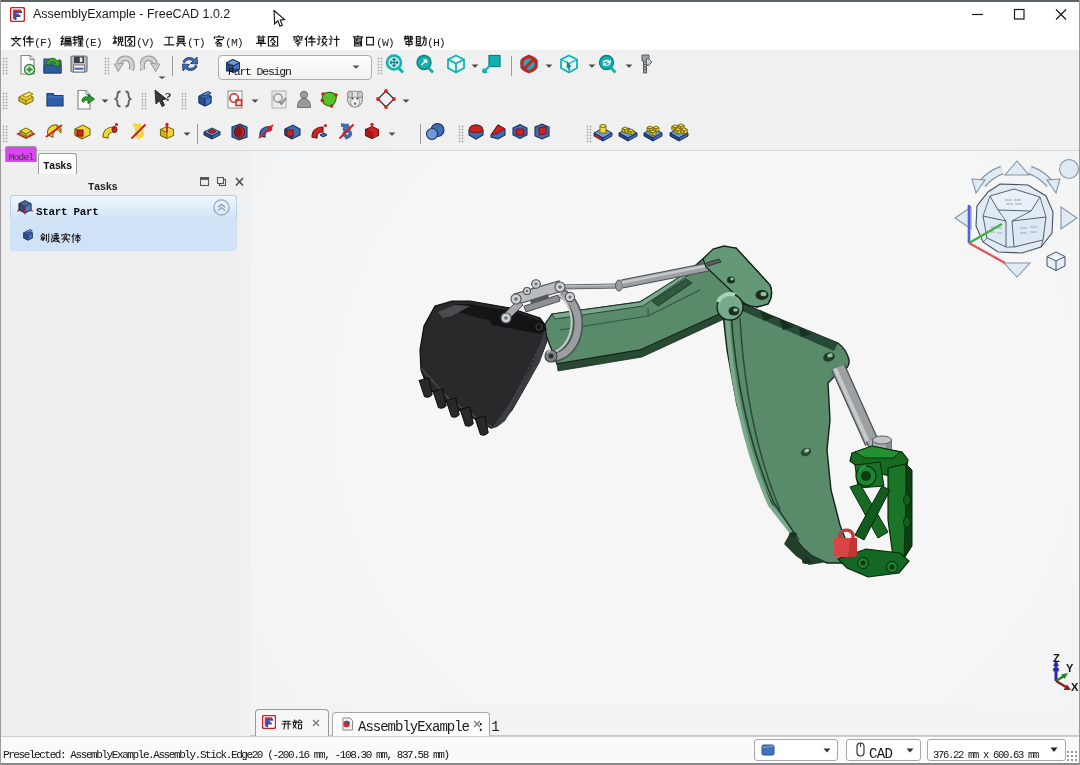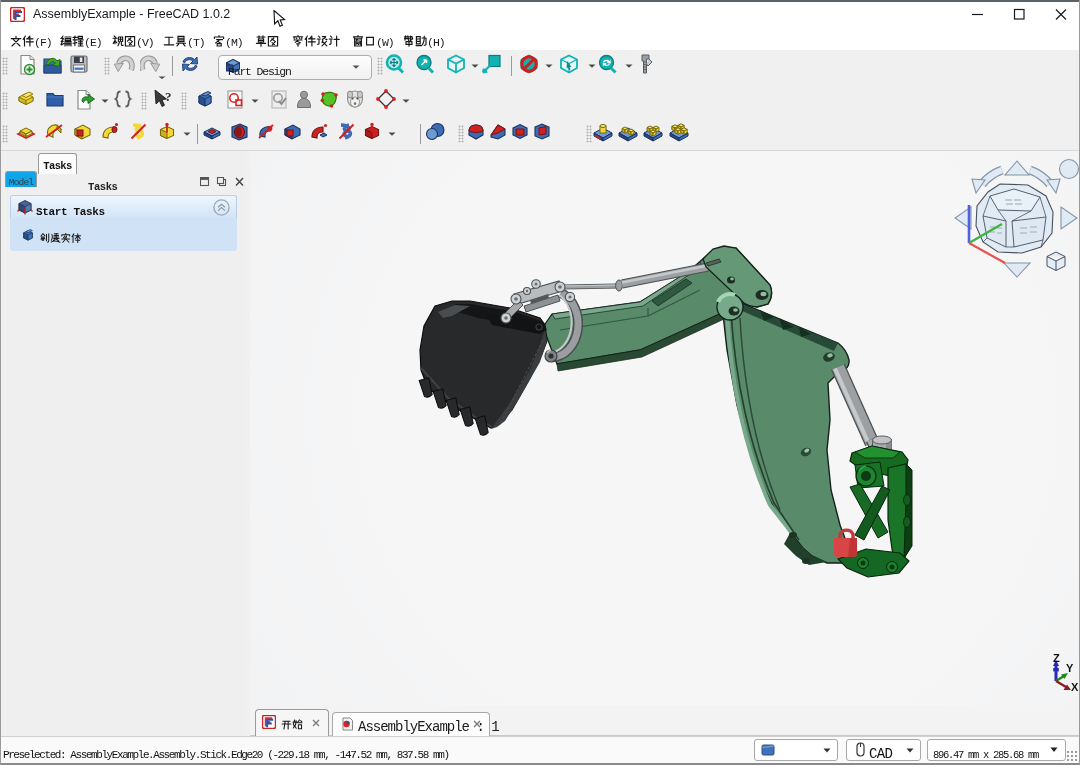--- a/index.html
+++ b/index.html
@@ -419,38 +419,38 @@
     <polygon points="16.2 4.4 13 6 13 9.2 16.2 7.6" fill="#f2d838" stroke="#7a6a0a" stroke-width="1"></polygon>
     <polygon points="10 6.8 13.2 8.4 10 10 6.8 8.4" fill="#f8e86a" stroke="#7a6a0a" stroke-width="1"></polygon>
     <polygon points="6.8 8.4 10 10 10 13.2 6.8 11.6" fill="#cfae22" stroke="#7a6a0a" stroke-width="1"></polygon>
     <polygon points="13.2 8.4 10 10 10 13.2 13.2 11.6" fill="#f2d838" stroke="#7a6a0a" stroke-width="1"></polygon>
     <polygon points="16 6.8 19.2 8.4 16 10 12.8 8.4" fill="#f8e86a" stroke="#7a6a0a" stroke-width="1"></polygon>
     <polygon points="12.8 8.4 16 10 16 13.2 12.8 11.6" fill="#cfae22" stroke="#7a6a0a" stroke-width="1"></polygon>
     <polygon points="19.2 8.4 16 10 16 13.2 19.2 11.6" fill="#f2d838" stroke="#7a6a0a" stroke-width="1"></polygon>
   </svg>
 <div class="abs" style="left:0;top:151px;width:245px;height:585px;background:#efefef;border-left:1px solid #9a9a9a"></div>
 <div class="abs" style="left:245px;top:151px;width:5px;height:585px;background:#f0f0f0"></div>
-<div class="abs" style="left:5px;top:171px;width:32px;height:16px;background:#0ea5e9;border:1px solid #9a9a9a;border-bottom:none;border-radius:3px 3px 0 0;text-align:center;line-height:15px"><span style="font-family:'Liberation Mono',monospace;font-size:9.5px;letter-spacing:-0.8px;font-weight:normal;color:#3a3a3a">Model</span></div>
+<div class="abs" style="left:5px;top:146px;width:32px;height:16px;background:#d946ef;border:1px solid #9a9a9a;border-bottom:none;border-radius:3px 3px 0 0;text-align:center;line-height:15px"><span style="font-family:'Liberation Mono',monospace;font-size:9.5px;letter-spacing:-0.8px;font-weight:normal;color:#3a3a3a">Model</span></div>
 <div class="abs" style="left:38px;top:153px;width:39px;height:21px;background:#fcfcfc;border:1px solid #9a9a9a;border-bottom:none;border-radius:3px 3px 0 0;text-align:center;line-height:19px;z-index:2"><span style="font-family:'Liberation Mono',monospace;font-size:10.5px;letter-spacing:-0.6px;font-weight:bold;color:#111">Tasks</span></div>
 <div class="abs" style="left:88px;top:176px"><span style="font-family:'Liberation Mono',monospace;font-size:10.5px;letter-spacing:-0.4px;font-weight:bold;color:#222">Tasks</span></div>
 <svg class="abs" style="left:200px;top:177px" width="45" height="10">
     <rect x="0.5" y="0.5" width="8" height="8" fill="none" stroke="#555" stroke-width="1.1"></rect>
     <rect x="0.5" y="0.5" width="8" height="2.4" fill="#555"></rect>
     <rect x="19.5" y="2.5" width="6" height="6" fill="none" stroke="#555" stroke-width="1.1"></rect>
     <rect x="17.5" y="0.5" width="6" height="6" fill="#efefef" stroke="#555" stroke-width="1.1"></rect>
     <path d="M36 1 L43 8.5 M43 1 L36 8.5" stroke="#444" stroke-width="1.4"></path>
   </svg>
 <div class="abs" style="left:10px;top:195px;width:227px;height:23px;background:linear-gradient(#eef6fd,#d2e4f7);border:1px solid #b9cfe8;border-bottom:none;border-radius:3px 3px 0 0"></div>
 <svg class="abs" style="left:17px;top:199px" width="16" height="16" viewBox="0 0 16 16">
     <polygon points="8 1.5 14 4.5 14 11 8 14 2 11 2 4.5" fill="#3e68a8" stroke="#222" stroke-width="0.8"></polygon>
     <polygon points="2 4.5 8 7.5 8 14 2 11" fill="#2a4a80" stroke="#222" stroke-width="0.6"></polygon>
     <polygon points="8 7.5 14 4.5 14 11 8 14" fill="#4e78b8" stroke="#222" stroke-width="0.6"></polygon>
     <path d="M8 7.5 V15.5 M2 11 L0.5 12.5 M14 11 L15.5 12.5" stroke="#cc2222" stroke-width="1.3"></path>
   </svg>
-<div class="abs" style="left:36px;top:201px"><span style="font-family:'Liberation Mono',monospace;font-size:11px;letter-spacing:-0.35px;font-weight:bold;color:#111">Start Tasks</span></div>
+<div class="abs" style="left:36px;top:201px"><span style="font-family:'Liberation Mono',monospace;font-size:11px;letter-spacing:-0.35px;font-weight:bold;color:#111">Start Part</span></div>
 <svg class="abs" style="left:213px;top:199px" width="17" height="17">
     <circle cx="8.5" cy="8.5" r="7.6" fill="none" stroke="#9aa7b8" stroke-width="1.3"></circle>
     <path d="M5 8.2 L8.5 5.2 L12 8.2 M5 11.6 L8.5 8.6 L12 11.6" fill="none" stroke="#8a97a8" stroke-width="1.2"></path>
   </svg>
 <div class="abs" style="left:10px;top:218px;width:227px;height:33px;background:#cfe2f6;border-radius:0 0 3px 3px"></div>
 <svg class="abs" style="left:20px;top:227px" width="16" height="16" viewBox="0 0 22 22">
     <polygon points="5 8 11 5 17 8 17 15 11 18 5 15" fill="#3e6cb4" stroke="#1c3868" stroke-width="1"></polygon>
     <polygon points="5 8 11 11 11 18 5 15" fill="#2a4f8c" stroke="#1c3868"></polygon>
     <polygon points="11 11 17 8 17 15 11 18" fill="#4472b8" stroke="#1c3868"></polygon>
     <polygon points="8 6.5 14 3.5 17 5 11 8" fill="#6e9ad4" stroke="#1c3868"></polygon>
@@ -642,36 +642,36 @@
 <svg class="abs" style="left:341px;top:717px" width="13" height="14" viewBox="0 0 13 14">
     <path d="M2 1 H9 L11.5 3.5 V13 H2 Z" fill="#f4f4f4" stroke="#888" stroke-width="1"></path>
     <circle cx="5.5" cy="7" r="3.2" fill="#d22"></circle>
     <path d="M5.5 3.8 A3.2 3.2 0 0 1 8.7 7 L5.5 7 Z" fill="#2a52a0"></path>
   </svg>
 <div class="abs" style="left:358px;top:717px"><span style="font-family:Liberation Mono, monospace;font-size:14px;letter-spacing:-1.0px;font-weight:normal;color:#1a1a1a">AssemblyExample : 1</span></div>
 <svg class="abs" style="left:473px;top:720px" width="8" height="8">
     <path d="M1 1 L7 7 M7 1 L1 7" stroke="#777" stroke-width="1.3"></path>
   </svg>
 <div class="abs" style="left:0;top:736px;width:1080px;height:29px;background:#fafafa;border-top:1px solid #cfcfcf;border-bottom:2px solid #8a8a8a"></div>
-<div class="abs" style="left:3px;top:744px;white-space:nowrap"><span style="font-family:'Liberation Mono',monospace;font-size:11px;letter-spacing:-1.42px;font-weight:normal;color:#111">Preselected: AssemblyExample.Assembly.Stick.Edge20 (-229.18 mm, -147.52 mm, 837.58 mm)</span></div>
+<div class="abs" style="left:3px;top:744px;white-space:nowrap"><span style="font-family:'Liberation Mono',monospace;font-size:11px;letter-spacing:-1.42px;font-weight:normal;color:#111">Preselected: AssemblyExample.Assembly.Stick.Edge20 (-200.16 mm, -108.30 mm, 837.58 mm)</span></div>
 <div class="abs" style="left:754px;top:739px;width:84px;height:22px;background:#fff;border:1px solid #a8a8a8;border-radius:3px"></div>
 <svg class="abs" style="left:761px;top:743px" width="14" height="14">
     <rect x="1" y="2" width="12" height="10" rx="1.5" fill="#3f72b8" stroke="#2a5088"></rect>
     <path d="M1.5 4.5 L12.5 3" stroke="#6e9ad4" stroke-width="1.5"></path>
   </svg>
 <svg style="position:absolute;left:823px;top:748px" width="8" height="6">
     <path d="M0.5 0.5 L7.5 0.5 L4 4.5 Z" fill="#333"></path>
   </svg>
 <div class="abs" style="left:846px;top:739px;width:75px;height:22px;background:#fff;border:1px solid #a8a8a8;border-radius:3px"></div>
 <svg class="abs" style="left:856px;top:742px" width="9" height="15">
     <rect x="1" y="1" width="7" height="13" rx="3.4" fill="none" stroke="#333" stroke-width="1.2"></rect>
     <path d="M4.5 1 V5" stroke="#333" stroke-width="1.1"></path>
   </svg>
 <div class="abs" style="left:869px;top:744px"><span style="font-family:'Liberation Mono',monospace;font-size:14px;letter-spacing:-0.6px;font-weight:normal;color:#111">CAD</span></div>
 <svg style="position:absolute;left:906px;top:748px" width="8" height="6">
     <path d="M0.5 0.5 L7.5 0.5 L4 4.5 Z" fill="#333"></path>
   </svg>
 <div class="abs" style="left:927px;top:739px;width:139px;height:22px;background:#fff;border:1px solid #a8a8a8;border-radius:3px"></div>
-<div class="abs" style="left:933px;top:744px"><span style="font-family:'Liberation Mono',monospace;font-size:10.5px;letter-spacing:-1.3px;font-weight:normal;color:#111">896.47 mm x 285.68 mm</span></div>
+<div class="abs" style="left:933px;top:744px"><span style="font-family:'Liberation Mono',monospace;font-size:10.5px;letter-spacing:-1.3px;font-weight:normal;color:#111">376.22 mm x 600.63 mm</span></div>
 <svg style="position:absolute;left:1050px;top:747px" width="8" height="6">
     <path d="M0.5 0.5 L7.5 0.5 L4 5.0 Z" fill="#222"></path>
   </svg>
 <div class="abs" style="left:1066px;top:750px;width:12px;height:12px;background-image:radial-gradient(circle,#9a9a9a 1px,transparent 1.3px);background-size:4px 4px"></div>
 <div class="abs" style="left:0;top:0;width:1080px;height:765px;border-left:1px solid #9a9a9a;border-right:1px solid #9a9a9a;pointer-events:none"></div>
 </body></html>

